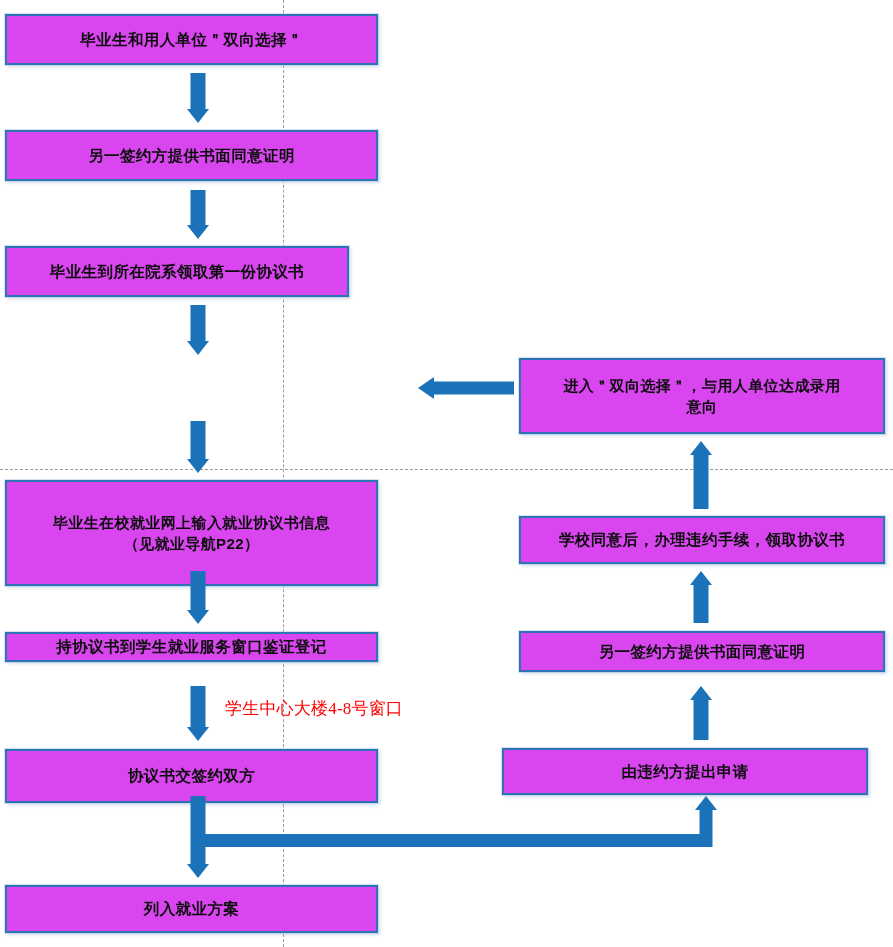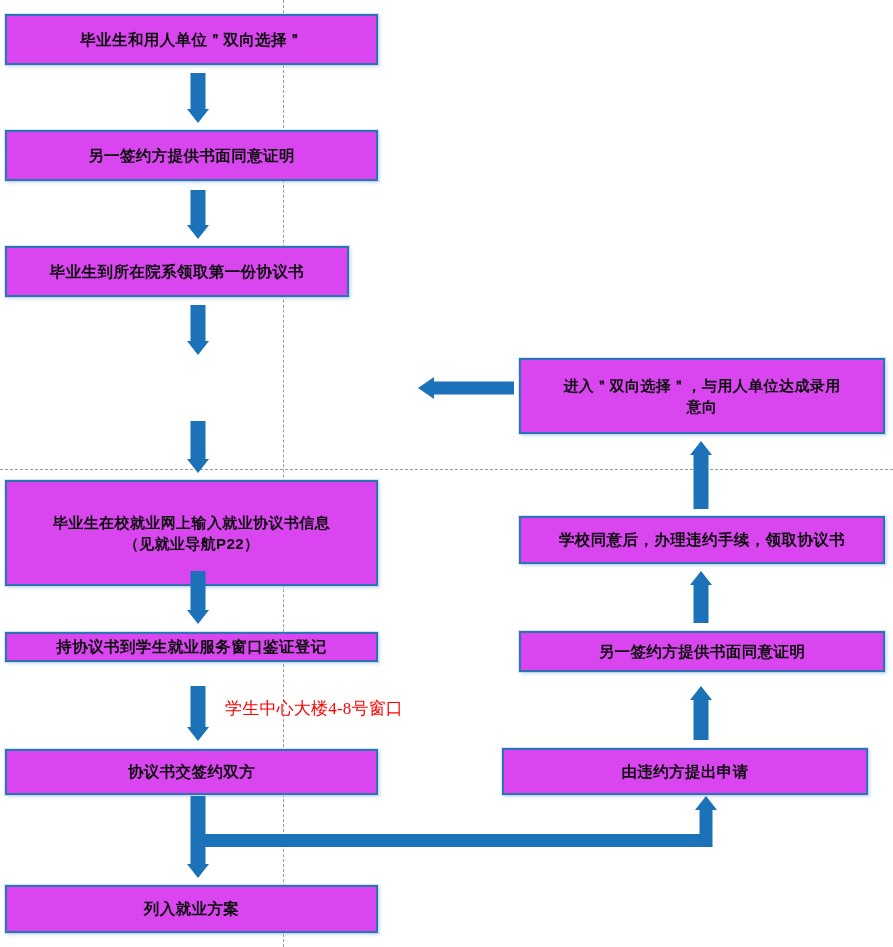--- a/index.html
+++ b/index.html
@@ -115,21 +115,21 @@
     <span class="lines">
       <span>毕业生在校就业网上输入就业协议书信息</span>
       <span>（见就业导航P22）</span>
     </span>
   </div>
 
   <div class="box" style="left:5px;top:632px;width:373px;height:30px;">
     <span class="lines">持协议书到学生就业服务窗口鉴证登记</span>
   </div>
 
-  <div class="box" style="left:5px;top:749px;width:373px;height:46px;justify-content:center;">
+  <div class="box" style="left:5px;top:749px;width:373px;height:54px;justify-content:center;">
     <span class="lines">协议书交签约双方</span>
   </div>
 
   <div class="box" style="left:5px;top:885px;width:373px;height:48px;justify-content:center;">
     <span class="lines">列入就业方案</span>
   </div>
 
   <div class="box multi" style="left:519px;top:358px;width:366px;height:76px;align-items:center;">
     <span class="lines">
       <span>进入＂双向选择＂，与用人单位达成录用</span>

